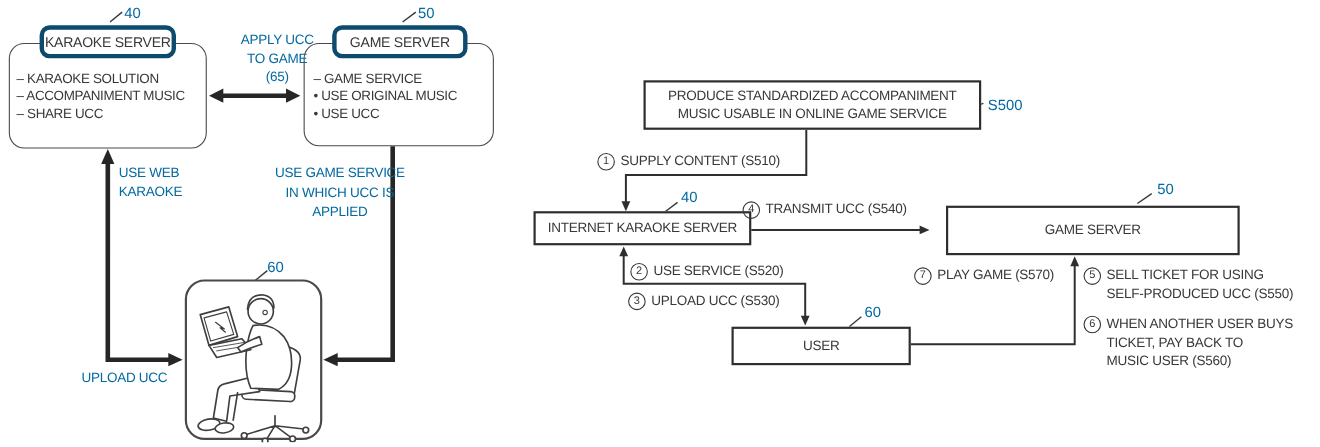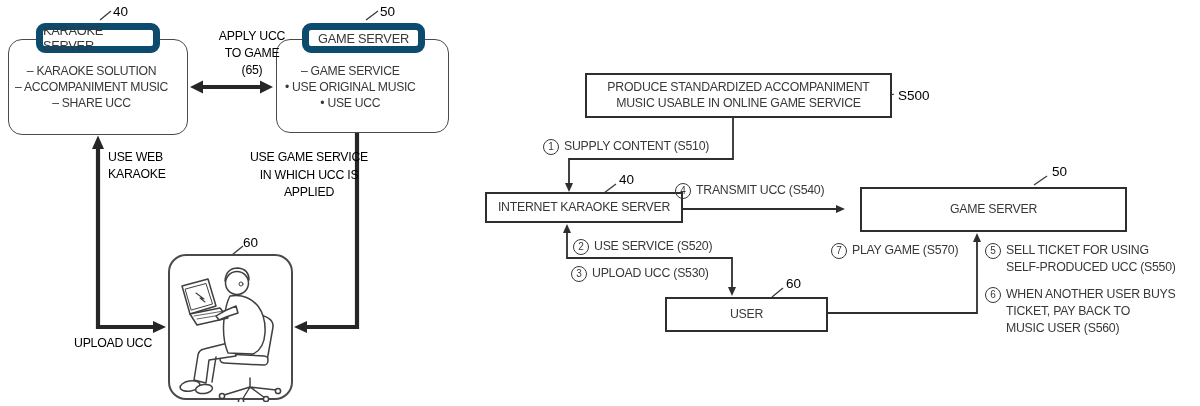--- a/index.html
+++ b/index.html
@@ -2,30 +2,30 @@
 <html><head>
 <meta charset="utf-8">
 <style>
   html,body{margin:0;padding:0;background:#fff;}
   .canvas{
     position:relative;width:1200px;height:406px;background:#fff;overflow:hidden;
     font-family:"Liberation Sans","DejaVu Sans",sans-serif;color:#383838;
   }
   svg.connectors{position:absolute;left:0;top:0;z-index:1;}
   .box{position:absolute;background:#fff;z-index:2;box-sizing:border-box;}
-  .lbl{position:absolute;z-index:3;white-space:nowrap;font-size:12.3px;letter-spacing:-0.25px;color:#000000;}
+  .lbl{position:absolute;z-index:3;white-space:nowrap;font-size:12.3px;letter-spacing:-0.25px;color:#0369a1;}
   .center{text-align:center;margin-left:20px;}
   .ref{font-size:13.5px;letter-spacing:0;}
   
   .outer-rounded{border:1.7px solid #4a4a4a;border-radius:14px;}
   .title-rounded{
-    border:7px solid #0c4a6e;border-radius:9px;display:flex;align-items:center;justify-content:center;
+    border:4px solid #0c4a6e;border-radius:9px;display:flex;align-items:center;justify-content:center;
     font-size:12.8px;letter-spacing:-0.25px;z-index:3;
   }
-  .items{position:absolute;z-index:3;font-size:12.2px;letter-spacing:-0.3px;line-height:16.2px;white-space:nowrap;text-align:center;}
+  .items{position:absolute;z-index:3;font-size:12.2px;letter-spacing:-0.3px;line-height:16.2px;white-space:nowrap;}
   
   .sq{border:2.4px solid #2e2e2e;display:flex;flex-direction:column;align-items:center;justify-content:center;
       font-size:12.3px;letter-spacing:-0.25px;line-height:15.5px;text-align:center;white-space:nowrap;margin-left:15px;}
   
   .step{position:absolute;z-index:3;display:flex;align-items:flex-start;gap:5px;}
   .cnum{
     flex:0 0 auto;width:14px;height:14px;border:1.3px solid #383838;border-radius:50%;
     display:flex;align-items:center;justify-content:center;font-size:10px;line-height:1;margin-top:1px;
     letter-spacing:0;
   }

